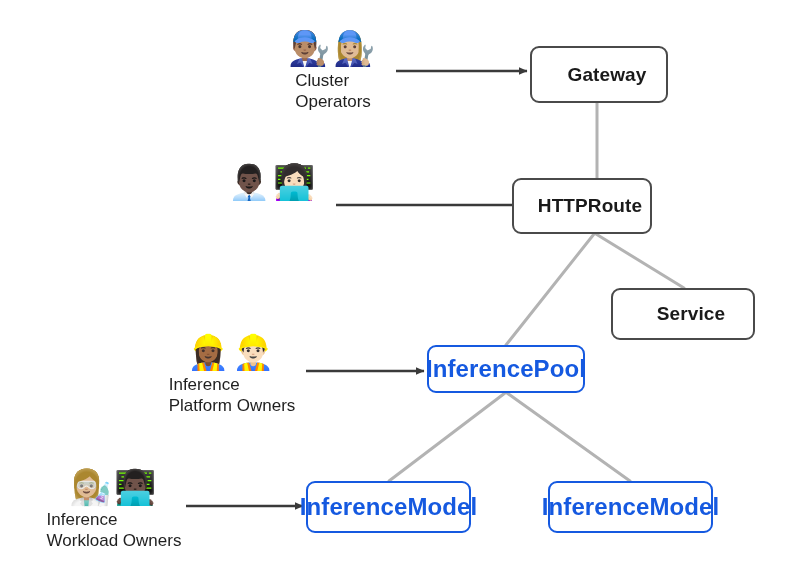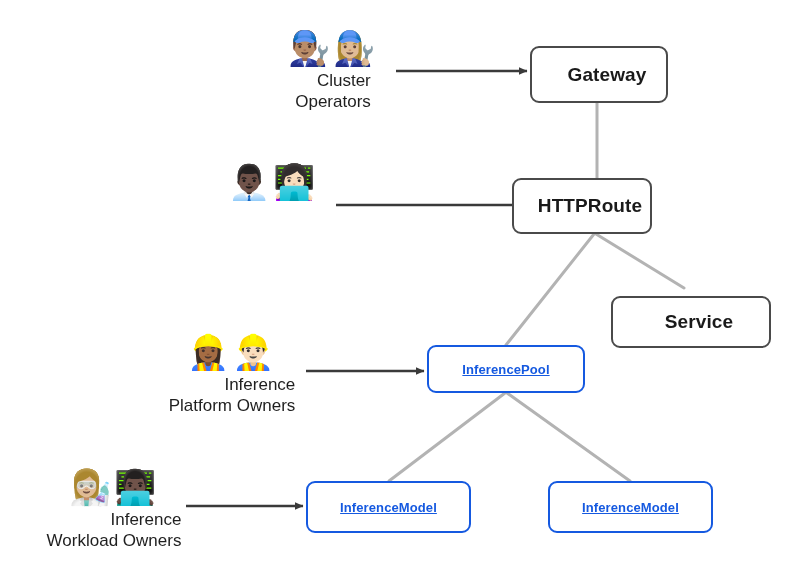--- a/index.html
+++ b/index.html
@@ -39,22 +39,21 @@
   }
   .node.std {
     border: 2px solid #4a4a4a;
     color: #1a1a1a;
     font-size: 19px;
     padding-left: 16px;
   }
   .node.hl {
     border: 2.5px solid #1559e0;
     color: #1559e0;
-    font-size: 13px;
-    text-decoration: underline;
+    font-size: 24px;
   }
   .actor {
     position: absolute;
     box-sizing: border-box;
     display: flex;
     flex-direction: column;
     align-items: center;
     justify-content: flex-start;
   }
   .actor-emojis {
@@ -62,21 +61,21 @@
     line-height: 40px;
     letter-spacing: 2px;
     white-space: nowrap;
     font-family: "DejaVu Sans", sans-serif;
   }
   .actor-label {
     margin-top: 2px;
     font-size: 17px;
     line-height: 21px;
     color: #1f1f1f;
-    text-align: right;
+    text-align: left;
     white-space: pre-line;
     font-weight: normal;
   }
 </style>
 </head>
 <body>
 
 <div id="canvas">
 
   <svg id="edge-layer" viewBox="0 0 800 572" width="800" height="572" xmlns="http://www.w3.org/2000/svg">
@@ -96,21 +95,21 @@
         <line x1="396" y1="71" x2="527" y2="71" stroke="#3a3a3a" stroke-width="2.6" marker-end="url(#arrowhead)"></line>
         <line x1="336" y1="205" x2="525" y2="205" stroke="#3a3a3a" stroke-width="2.6" marker-end="url(#arrowhead)"></line>
         <line x1="306" y1="371" x2="424" y2="371" stroke="#3a3a3a" stroke-width="2.6" marker-end="url(#arrowhead)"></line>
         <line x1="186" y1="506" x2="303" y2="506" stroke="#3a3a3a" stroke-width="2.6" marker-end="url(#arrowhead)"></line>
       </g>
   </svg>
 
   <div id="nodes-layer">
       <div class="node std" style="left: 530px; top: 46px; width: 138px; height: 57px;">Gateway</div>
       <div class="node std" style="left: 512px; top: 178px; width: 140px; height: 56px;">HTTPRoute</div>
-      <div class="node std" style="left: 611px; top: 296px; width: 160px; height: 52px;">Service</div>
+      <div class="node std" style="left: 611px; top: 288px; width: 144px; height: 52px;">Service</div>
       <div class="node hl" style="left: 427px; top: 345px; width: 158px; height: 48px;">InferencePool</div>
       <div class="node hl" style="left: 306px; top: 481px; width: 165px; height: 52px;">InferenceModel</div>
       <div class="node hl" style="left: 548px; top: 481px; width: 165px; height: 52px;">InferenceModel</div>
     </div>
   <div id="actors-layer">
       <div class="actor" style="left: 268px; top: 28px; width: 130px;">
         <div class="actor-emojis">👨🏽‍🔧👩🏼‍🔧</div>
         <div class="actor-label">Cluster
 Operators</div>
       </div>

